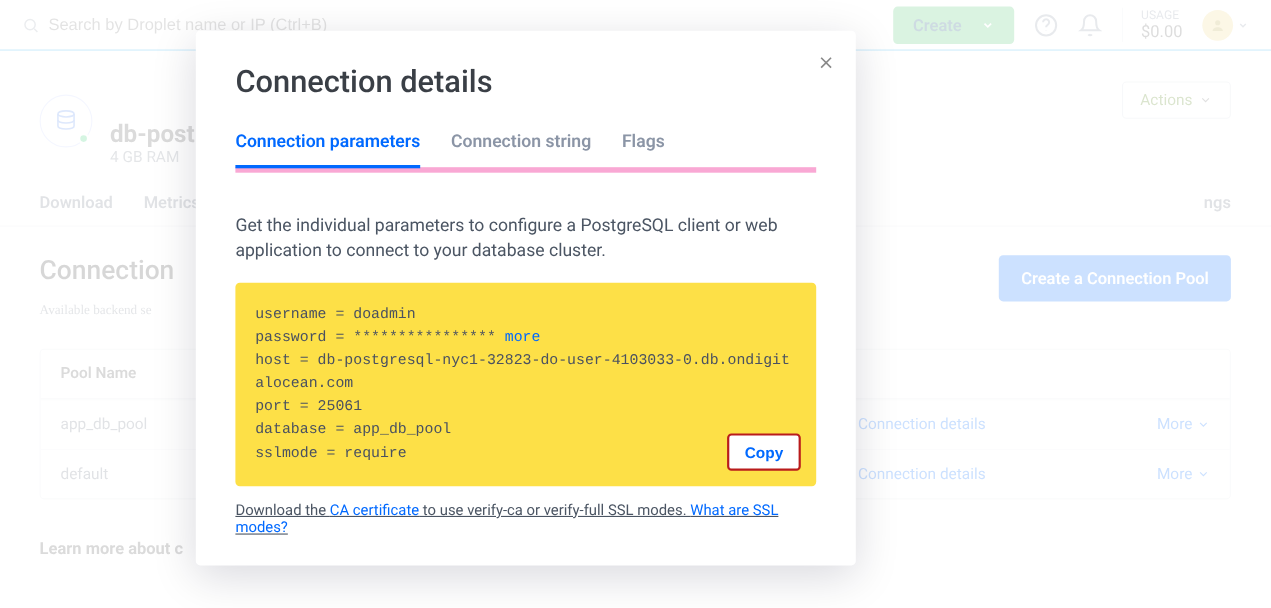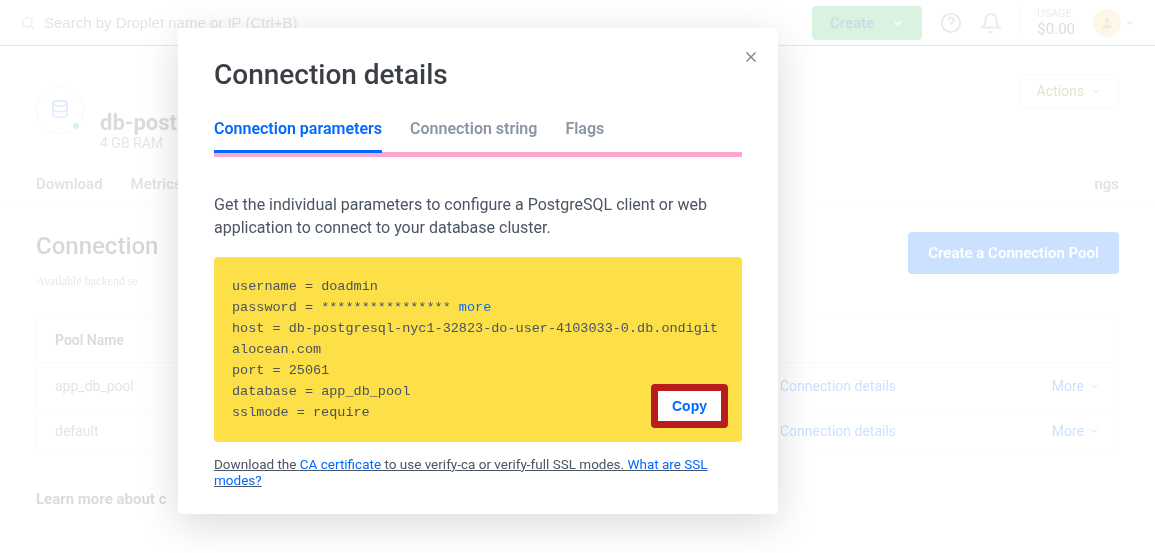--- a/index.html
+++ b/index.html
@@ -132,21 +132,21 @@
   .code-block {
     margin-top:18px; background:#fde047; border-radius:4px;
     padding:20px 18px 18px 18px;
     font-family: "SFMono-Regular", Consolas, "Liberation Mono", Menlo, monospace;
     font-size:13.5px; color:#4a5160; line-height:1.55;
     position:relative;
   }
   .code-block .show-link { color:#0069ff; font-family:inherit; font-size:13.5px; cursor:pointer; }
   .copy-btn {
     position:absolute; right:14px; bottom:14px;
-    background:#fff; border:7px solid #b91c1c; border-radius:4px;
+    background:#fff; border:2px solid #b91c1c; border-radius:4px;
     color:#0069ff; font-weight:600; font-size:14px;
     padding:7px 14px; cursor:pointer;
   }
   .modal-foot {
     margin-top:14px; font-size:13.5px; color:#4b5563;text-decoration:underline;
   }
   .modal-foot a { color:#0069ff; text-decoration:none; }
   svg { flex-shrink:0; }
 </style>
 </head>

